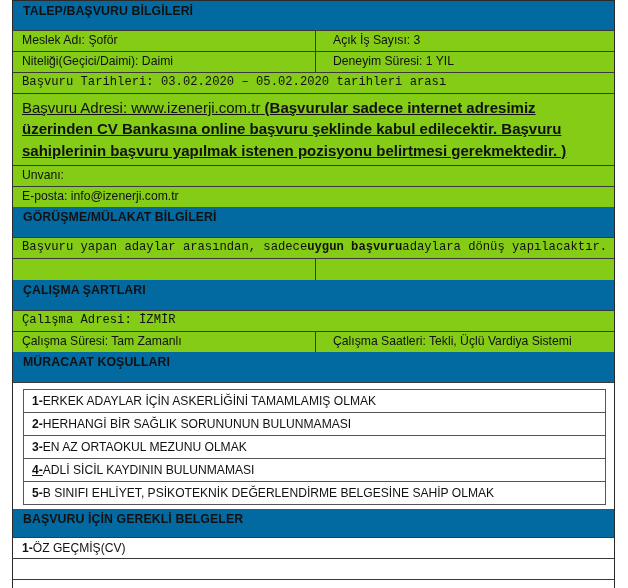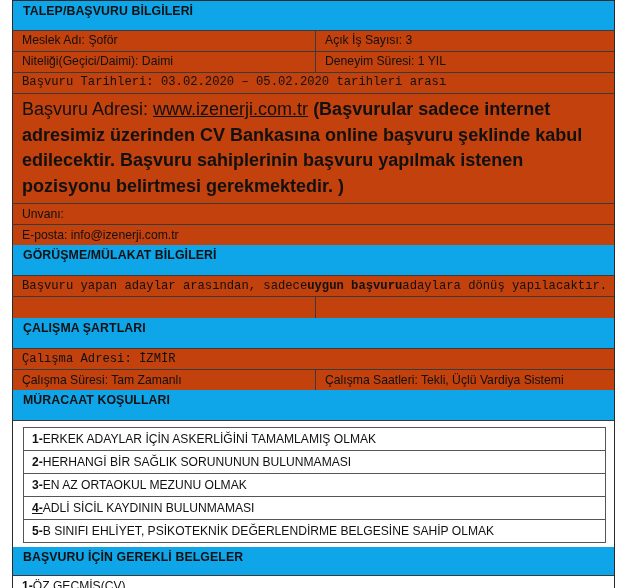--- a/index.html
+++ b/index.html
@@ -25,21 +25,21 @@
   .doc {
     position: absolute;
     left: 12px;
     top: 0px;
     width: 603px;
     box-sizing: border-box;
   }
 
   
   .band {
-    background: #0ea5e9;
+    background: #0369a1;
     border-left: 1.5px solid #2a2a2a;
     border-right: 1.5px solid #2a2a2a;
     box-sizing: border-box;
     position: relative;
   }
   .band-top {
     border-top: 1.5px solid #2a2a2a;
   }
   .band .band-label {
     font-size: 12.3px;
@@ -52,21 +52,22 @@
   .band.h-tall { height: 30px; }
   .band.h-mid  { height: 28px; }
 
   
   .row {
     display: flex;
     border-left: 1.5px solid #2a2a2a;
     border-right: 1.5px solid #2a2a2a;
     border-top: 1.1px solid #3a3a3a;
     box-sizing: border-box;
-    background: #c2410c;
+    background: #84cc16;
+    gap: 8px;
   }
 
   .cell {
     box-sizing: border-box;
     padding: 2px 0 2px 9px;
     font-size: 12.2px;
     line-height: 1.25;
     min-height: 20px;
     display: flex;
     align-items: center;
@@ -77,23 +78,24 @@
   .cell.right { flex: 1 1 auto; }
   .cell.full  { width: 100%; font-family: Liberation Mono, monospace; }
 
   .cell.blank { min-height: 21px; }
 
   
   .para {
     box-sizing: border-box;
     width: 100%;
     padding: 3px 8px 4px 9px;
-    font-size: 18px;
+    font-size: 15px;
     line-height: 1.42;
     white-space: normal;
+    text-decoration: underline;
   }
   .para b { font-weight: bold; }
   .ulink { text-decoration: underline; }
 
   
   .inset-wrap {
     border-left: 1.5px solid #2a2a2a;
     border-right: 1.5px solid #2a2a2a;
     border-top: 1.1px solid #3a3a3a;
     background: #ffffff;

